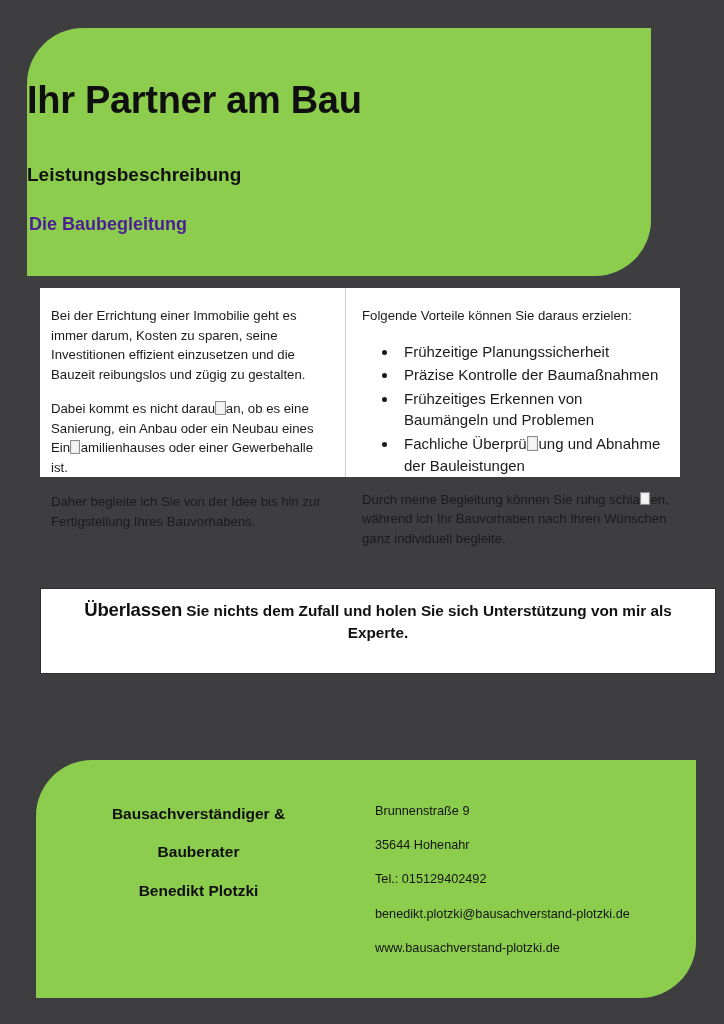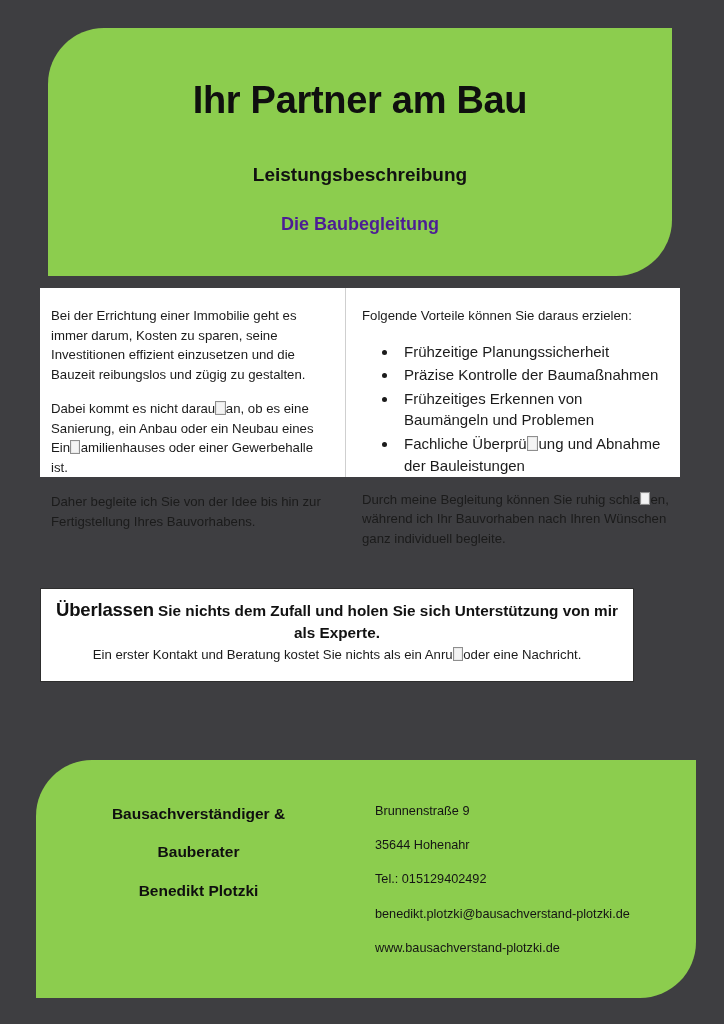--- a/index.html
+++ b/index.html
@@ -12,29 +12,29 @@
     background: #3e3e41;
     font-family: "Liberation Sans", sans-serif;
     -webkit-font-smoothing: antialiased;
     overflow: hidden;
     position: relative;
   }
 
   
   .header-panel {
     position: absolute;
-    left: 48px;
+    left: 27px;
     top: 28px;
     width: 624px;
     height: 248px;
     background: #8ccd4e;
     border-radius: 56px 0 56px 0;
     box-sizing: border-box;
     padding-top: 52px;
-    text-align: center;
+    text-align: left;
   }
   .header-title {
     font-size: 38px;
     font-weight: bold;
     color: #0f0f0f;
     letter-spacing: -0.3px;
     margin: 0 0 42px 0;
     line-height: 1.1;
   }
   .header-sub1 {
@@ -107,25 +107,25 @@
     color: #1b1b1b;
     margin-bottom: 2.5px;
     padding-left: 6px;
   }
 
   
   .callout {
     position: absolute;
     left: 40px;
     top: 588px;
-    width: 594px;
+    width: 676px;
     box-sizing: border-box;
     background: #ffffff;
     border: 1.4px solid #2e2e2e;
-    padding: 9px 14px 18px 14px;
+    padding: 9px 14px 27px 14px;
     text-align: center;
   }
   .callout-strong {
     font-size: 15.3px;
     font-weight: bold;
     color: #111111;
     line-height: 1.33;
     margin: 0 0 3px 0;
   }
   .callout-lead {
@@ -226,21 +226,20 @@
       <li>Frühzeitiges Erkennen von Baumängeln und Problemen</li>
       <li><span>Fachliche Überprü</span><span class="tofu"></span><span>ung und Abnahme der Bauleistungen</span></li>
     </ul>
     <p class="body-p"><span>Durch meine Begleitung können Sie ruhig schla</span><span class="tofu"></span><span>en, während ich Ihr Bauvorhaben nach Ihren Wünschen ganz individuell begleite.</span></p>
   </div>
 
 </div>
 
 <div class="callout">
   <p class="callout-strong"><span class="callout-lead">Überlassen</span><span> Sie nichts dem Zufall und holen Sie sich Unterstützung von mir als Experte.</span></p>
-  <p class="callout-sub"><span>Ein erster Kontakt und Beratung kostet Sie nichts als ein Anru</span><span class="tofu"></span><span>oder eine Nachricht.</span></p>
 </div>
 
 <div class="footer-panel">
 
   <div class="footer-left">
     <div class="footer-name-line tight">Bausachverständiger &amp;</div>
     <div class="footer-name-line">Bauberater</div>
     <div class="footer-name-line">Benedikt Plotzki</div>
   </div>
 

